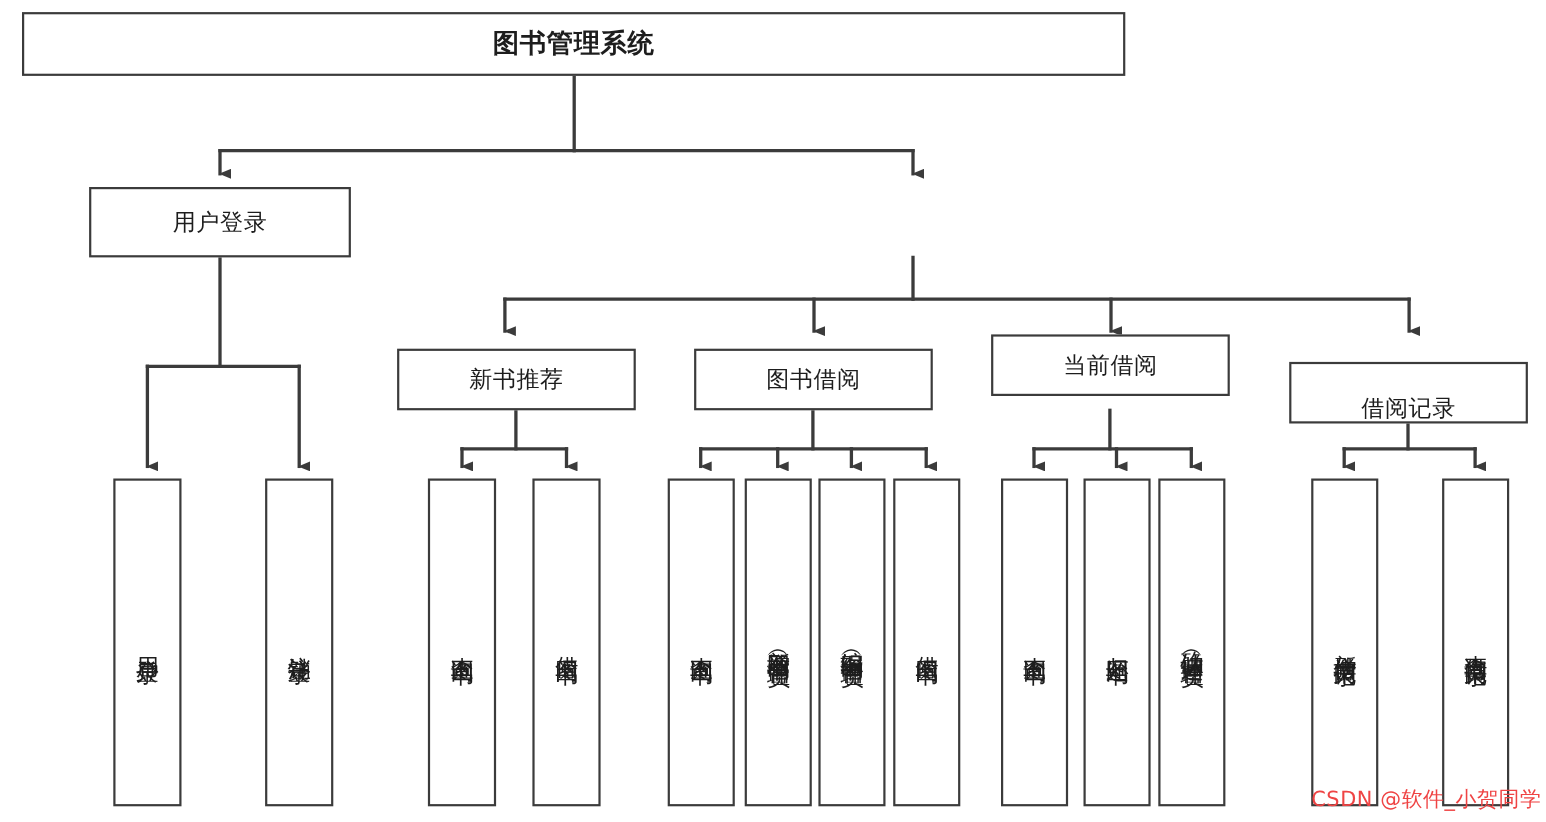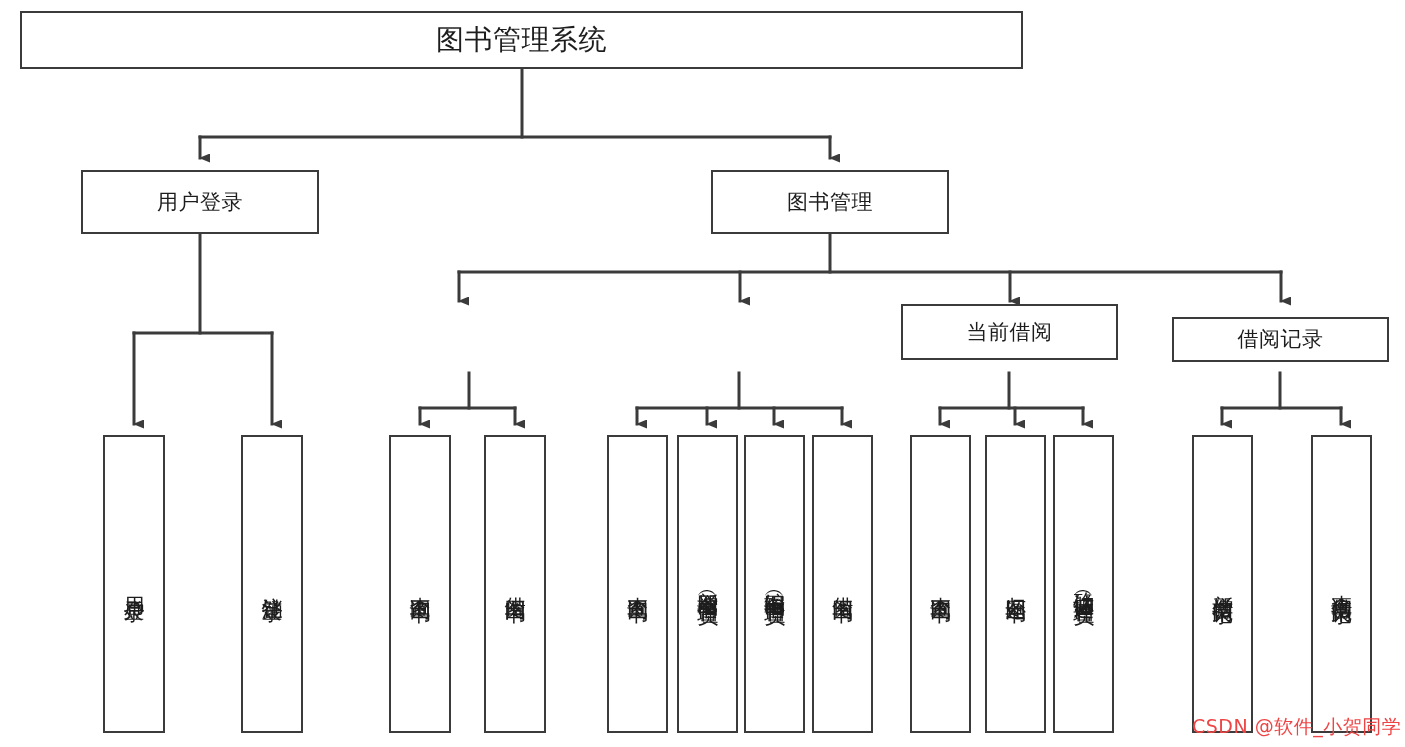--- a/index.html
+++ b/index.html
@@ -47,21 +47,21 @@
   }
   .node.vertical .label {
     writing-mode: vertical-rl;
     text-orientation: upright;
     font-size: 21px;
     line-height: 1.35;
     letter-spacing: 2px;
     white-space: nowrap;
     max-height: 100%;
   }
-  .node.root .label { font-size: 28px; }
+  .node.root .label { font-size: 24px; font-weight: bold; }
   .watermark {
     position: absolute;
     color: #ef4444;
     font-size: 19px;
     letter-spacing: 0.5px;
     white-space: nowrap;
     user-select: none;
   }
 </style>
 </head>
@@ -121,28 +121,31 @@
     </g>
   </svg>
 
   <div class="node root" style="left:20px; top:11px; width:1003px; height:58px;">
     <span class="label">图书管理系统</span>
   </div>
 
   <div class="node" style="left:81px; top:170px; width:238px; height:64px;">
     <span class="label">用户登录</span>
   </div>
-  <div class="node" style="left:711px; top:170px; width:238px; height:64px;">
-    <span class="label">图书管理</span>
+
+  <div class="node" style="left:361px; top:317px; width:217px; height:56px;">
+    <span class="label">新书推荐</span>
   </div>
-
+  <div class="node" style="left:631px; top:317px; width:217px; height:56px;">
+    <span class="label">图书借阅</span>
+  </div>
   <div class="node" style="left:901px; top:304px; width:217px; height:56px;">
     <span class="label">当前借阅</span>
   </div>
-  <div class="node" style="left:1172px; top:317px; width:217px; height:45px;">
+  <div class="node" style="left:1172px; top:329px; width:217px; height:56px;align-items:flex-end;">
     <span class="label">借阅记录</span>
   </div>
 
   <div class="node vertical" style="left:103px; top:435px; width:62px; height:298px;">
     <span class="label">用户登录</span>
   </div>
   <div class="node vertical" style="left:241px; top:435px; width:62px; height:298px;">
     <span class="label">注销登录</span>
   </div>
 

